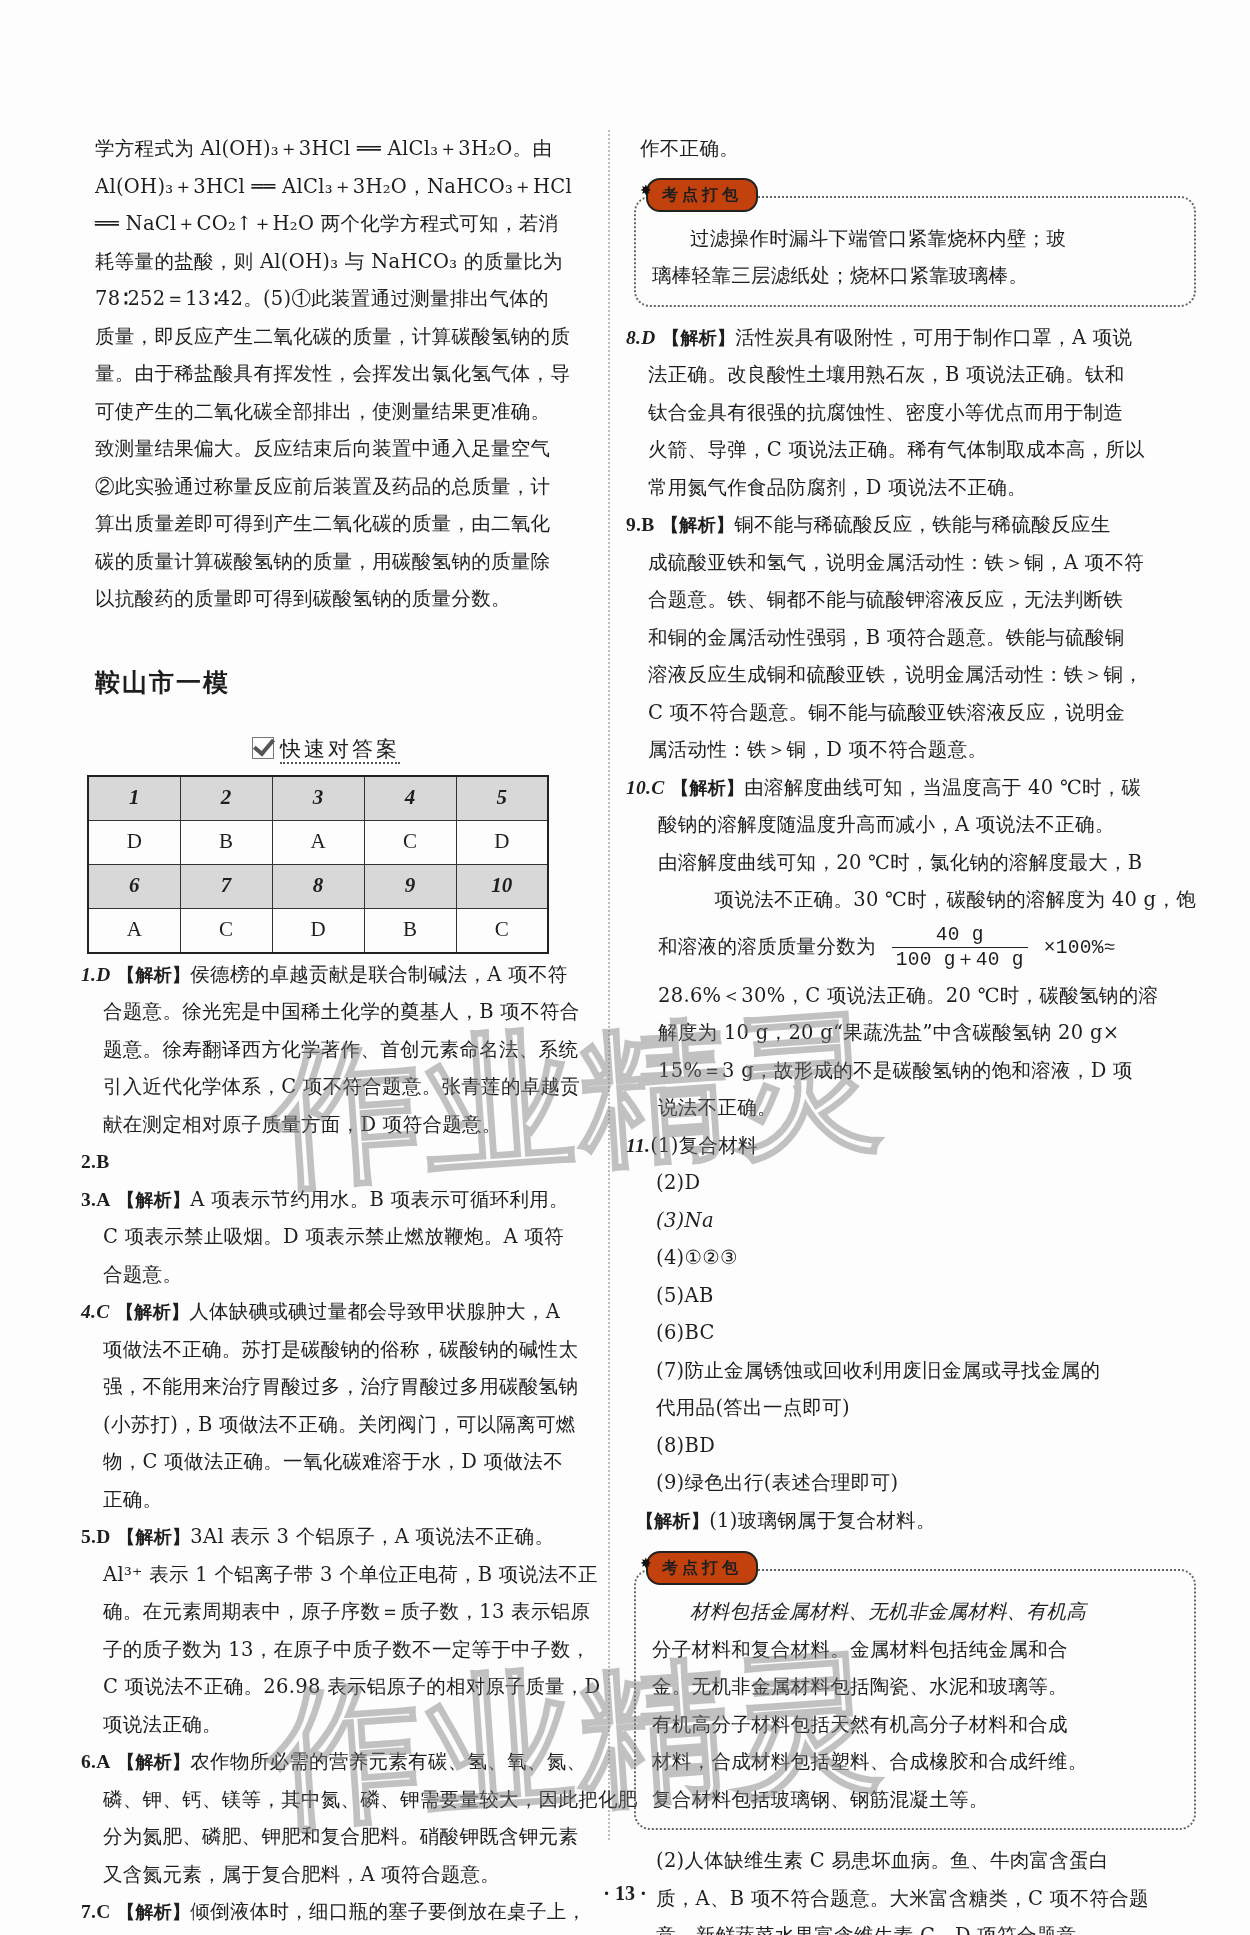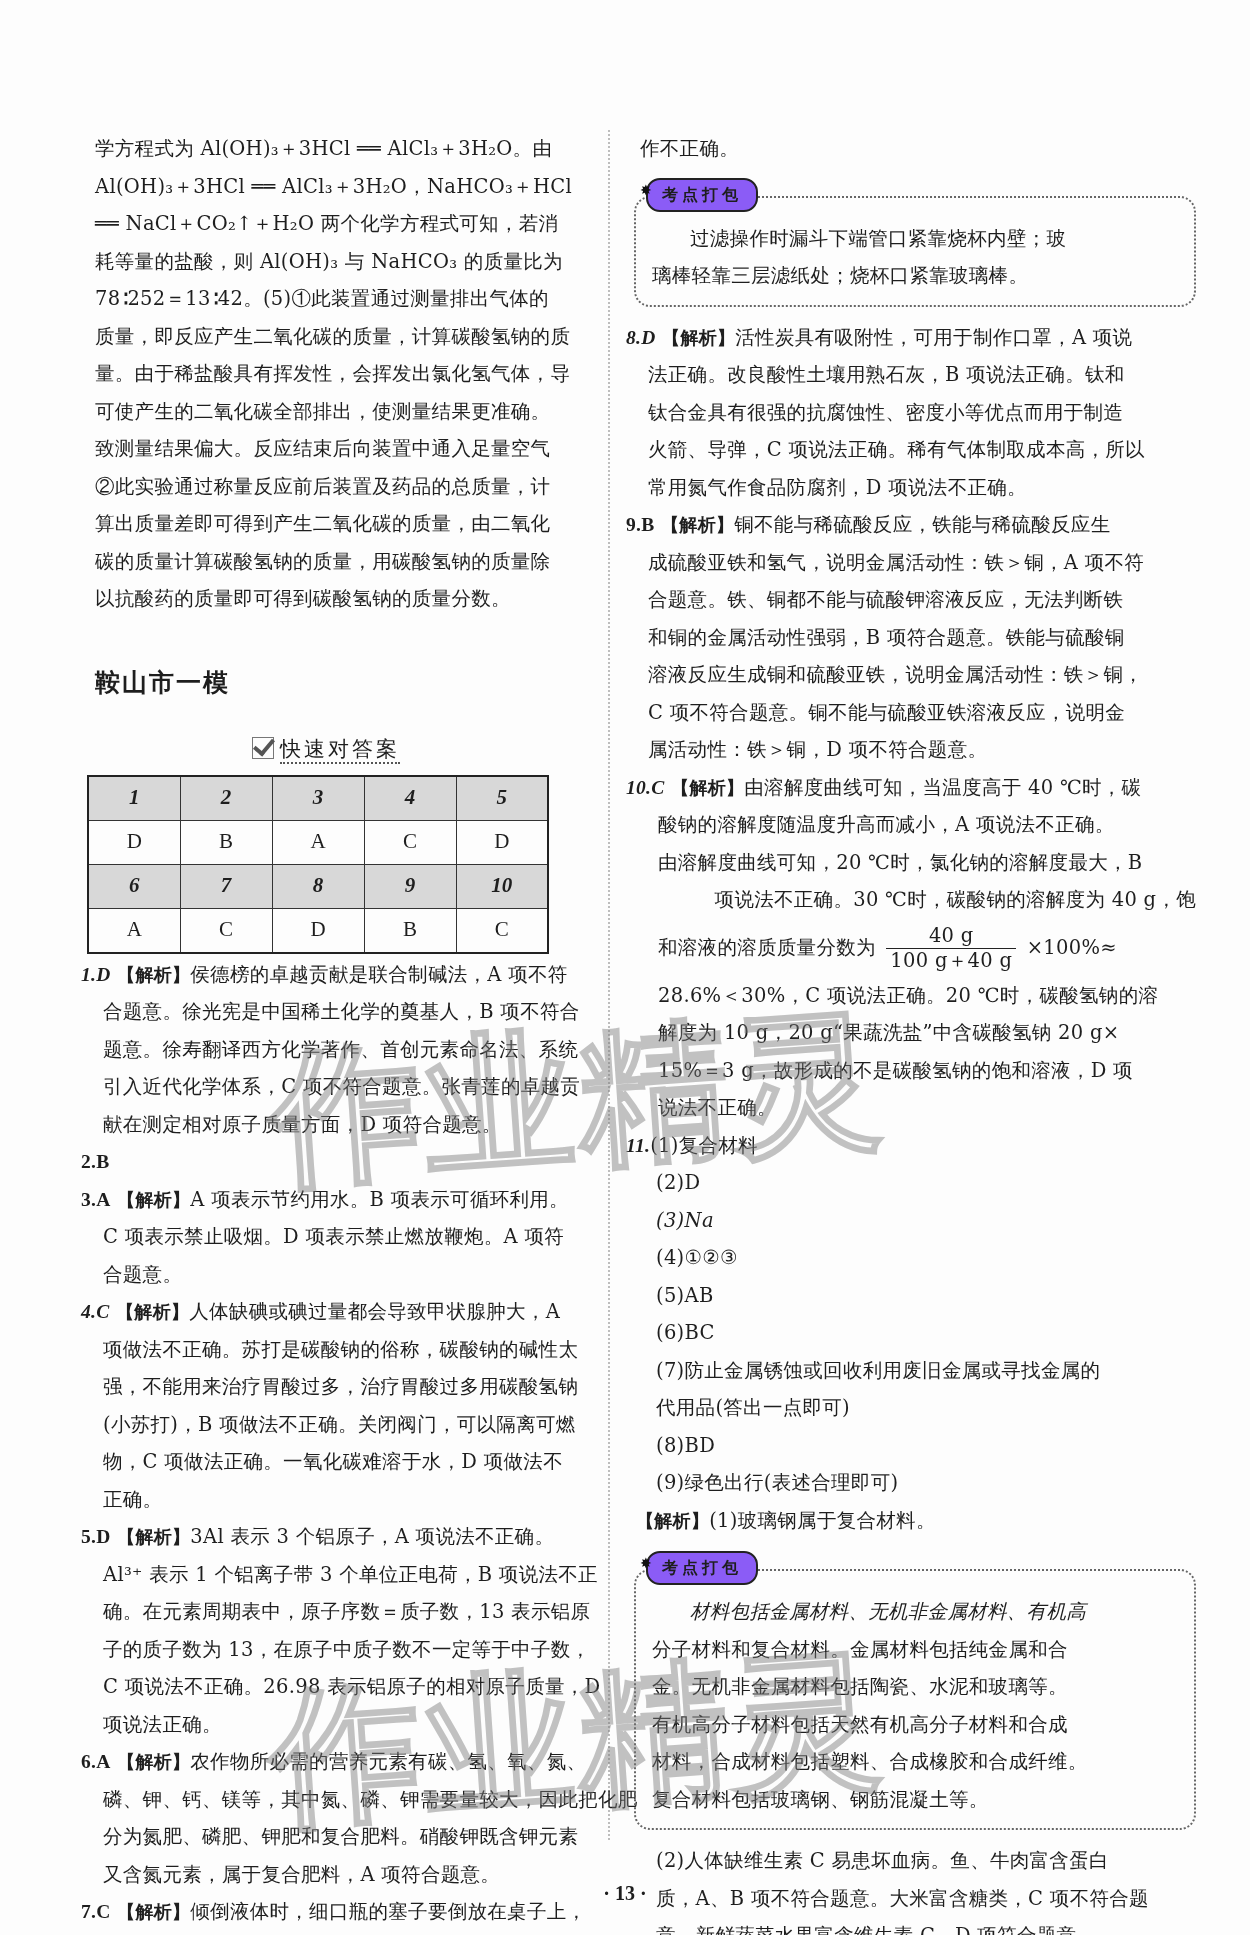--- a/index.html
+++ b/index.html
@@ -23,28 +23,28 @@
   .check-box { display: inline-block; width: 20px; height: 20px; border: 1.5px solid #777;
                position: relative; vertical-align: -3px; margin-right: 6px; }
   .check-box::after { content: ""; position: absolute; left: 5px; top: -3px; width: 8px; height: 16px;
                border-right: 4px solid #555; border-bottom: 4px solid #555; transform: rotate(40deg); }
   table.answers { border-collapse: collapse; width: 462px; margin: 0 0 2px -8px; font-family: "Liberation Serif", serif; }
   table.answers td { border: 1.5px solid #333; text-align: center; height: 41px; font-size: 21px; width: 20%; }
   table.answers tr.head td { background: #d8d8d8; font-weight: bold; font-style: italic; }
   table.answers { border: 2.5px solid #222; }
   .box { position: relative; border: 2px dotted #666; border-radius: 16px; padding: 22px 16px 10px 16px;
          margin: 28px 0 12px -6px; }
-  .box-label { position: absolute; left: 10px; top: -20px; background: #8b5cf6; border: 2px solid #222;
+  .box-label { position: absolute; left: 10px; top: -20px; background: #c2410c; border: 2px solid #222;
                border-radius: 14px; padding: 0 14px; font-family: "DejaVu Sans", sans-serif; font-size: 16px;
                line-height: 30px; letter-spacing: 4px; font-weight: bold; }
   .box-star { position: absolute; font-size: 14px; color: #111; }
   .frac { display: inline-block; vertical-align: middle; text-align: center; margin: 0 4px; line-height: 24px; }
   .frac .num { display: block; border-bottom: 1.5px solid #222; padding: 0 4px; }
   .frac .den { display: block; padding: 0 4px; }
-  .frac-line { line-height: 58px; }
+  .frac-line { line-height: 58px; font-family: Liberation Mono, monospace; }
   .page-num { position: absolute; left: 0; width: 1250px; top: 1882px; text-align: center;
               font-weight: bold; font-size: 20px; font-family: "Liberation Serif", serif; }
   .watermark { position: absolute; font-family: "DejaVu Sans", sans-serif; font-size: 150px; color: transparent;
                -webkit-text-stroke: 2px rgba(120,120,120,0.45); font-weight: bold; letter-spacing: 4px;
                pointer-events: none; white-space: nowrap; transform: rotate(-4deg); }
 </style>
 </head>
 <body>
 
 <div class="page">

